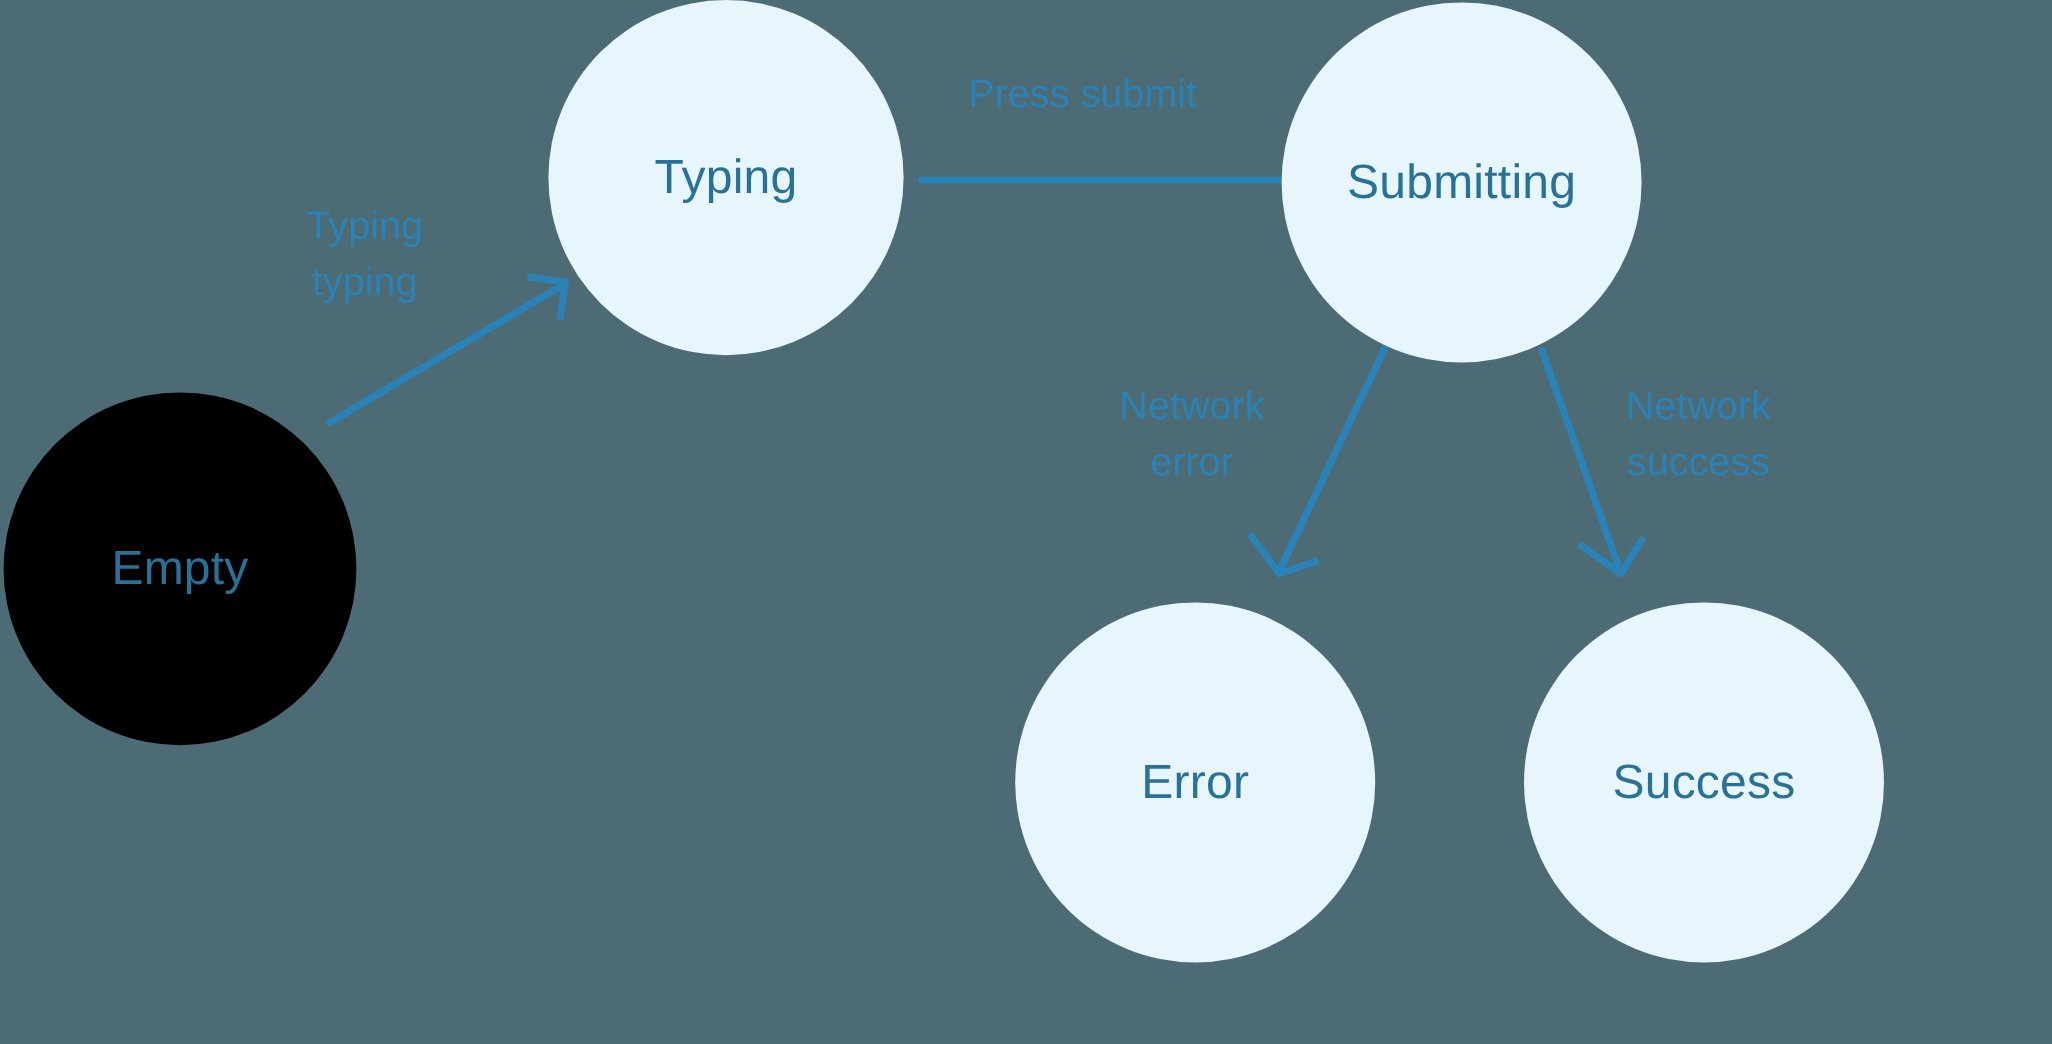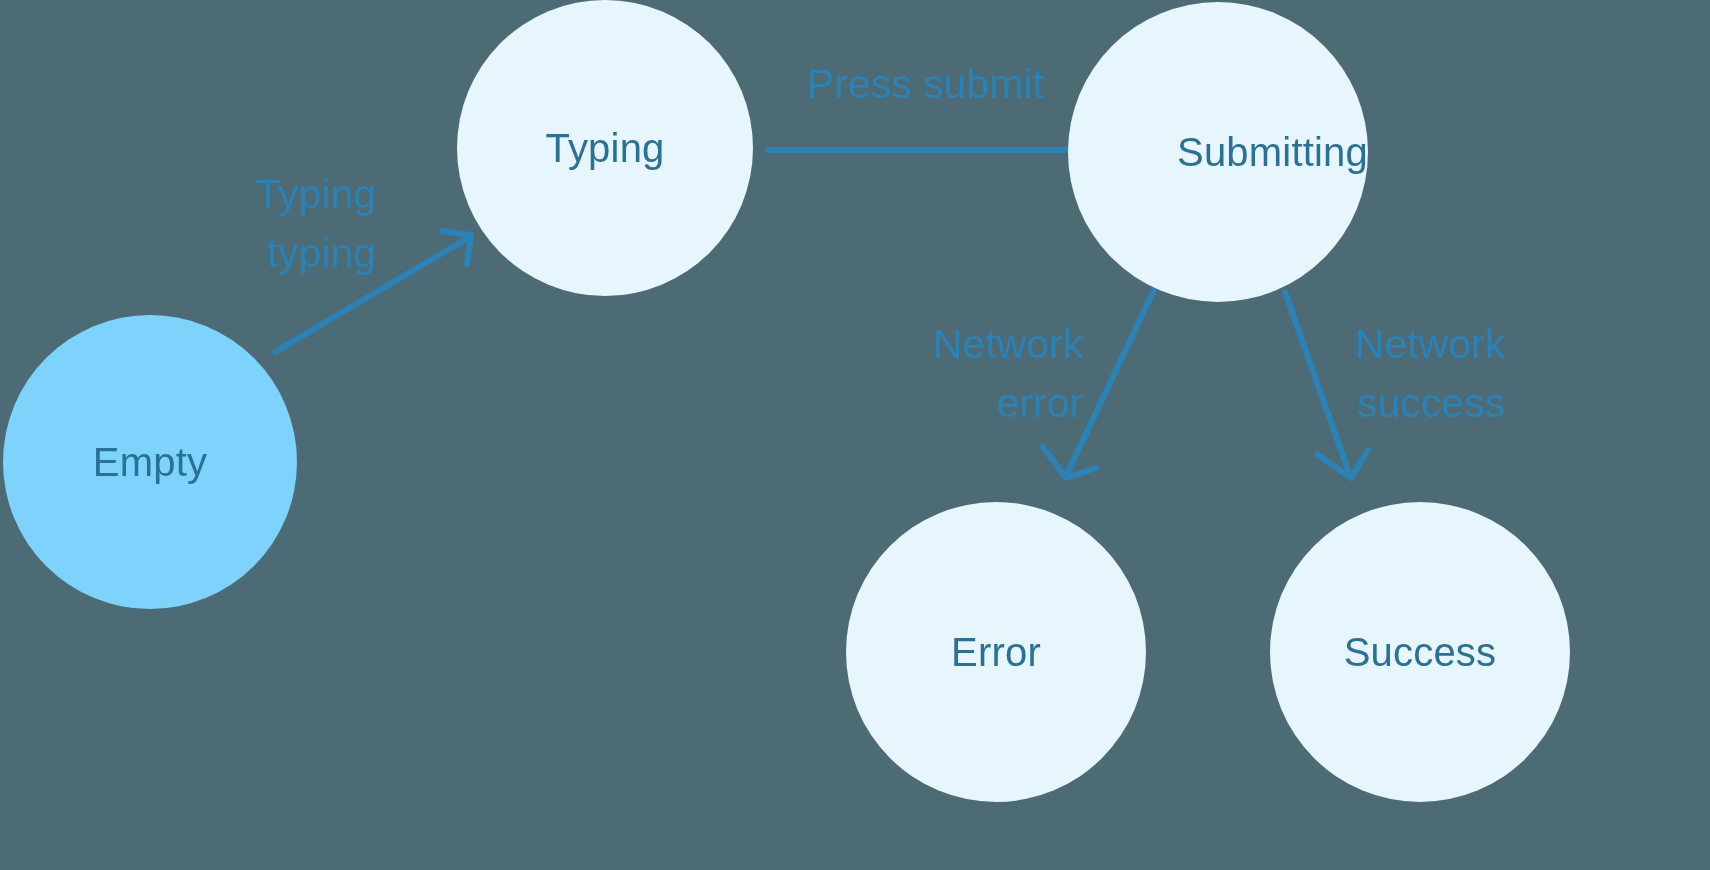--- a/index.html
+++ b/index.html
@@ -35,24 +35,24 @@
     color: #2a7198;
     font-size: 40px;
     font-weight: 400;
     letter-spacing: 0.2px;
     white-space: nowrap;
     line-height: 1;
   }
   .edge-label {
     position: absolute;
     color: #2b82b6;
-    font-size: 41px;
+    font-size: 33px;
     font-weight: 400;
     line-height: 1.42;
-    text-align: right;
+    text-align: center;
     white-space: pre-line;
   }
 </style>
 </head>
 <body style="background: rgb(76, 107, 116);">
 
 <div id="stage" style="background: rgb(76, 107, 116);">
 
   <svg id="edges" viewBox="0 0 1710 870">
 
@@ -70,29 +70,29 @@
       <line x1="1154" y1="290" x2="1068" y2="472" stroke="#2b82b6" stroke-width="6" stroke-linecap="round"></line>
       <polyline points="1043,447 1066,478 1096,468" fill="none" stroke="#2b82b6" stroke-width="6" stroke-linecap="round" stroke-linejoin="round"></polyline>
     </g>
 
     <g>
       <line x1="1285" y1="292" x2="1348" y2="470" stroke="#2b82b6" stroke-width="6" stroke-linecap="round"></line>
       <polyline points="1318,455 1351,478 1368,450" fill="none" stroke="#2b82b6" stroke-width="6" stroke-linecap="round" stroke-linejoin="round"></polyline>
     </g>
   </svg>
 
-  <div class="node" style="left: 3px; top: 315px; width: 294px; height: 294px; background: #7dd3fc;">
+  <div class="node" style="left: 3px; top: 327px; width: 294px; height: 294px; background: #000000;">
     <span class="node-label">Empty</span>
   </div>
 
   <div class="node" style="left: 457px; top: 0px; width: 296px; height: 296px; background: rgb(231, 245, 253);">
     <span class="node-label">Typing</span>
   </div>
 
-  <div class="node" style="left: 1068px; top: 2px; width: 300px; height: 300px; background: rgb(231, 245, 253); justify-content: flex-end;">
+  <div class="node" style="left: 1068px; top: 2px; width: 300px; height: 300px; background: rgb(231, 245, 253);">
     <span class="node-label">Submitting</span>
   </div>
 
   <div class="node" style="left: 846px; top: 502px; width: 300px; height: 300px; background: rgb(231, 245, 253);">
     <span class="node-label">Error</span>
   </div>
 
   <div class="node" style="left: 1270px; top: 502px; width: 300px; height: 300px; background: rgb(231, 245, 253);">
     <span class="node-label">Success</span>
   </div>

